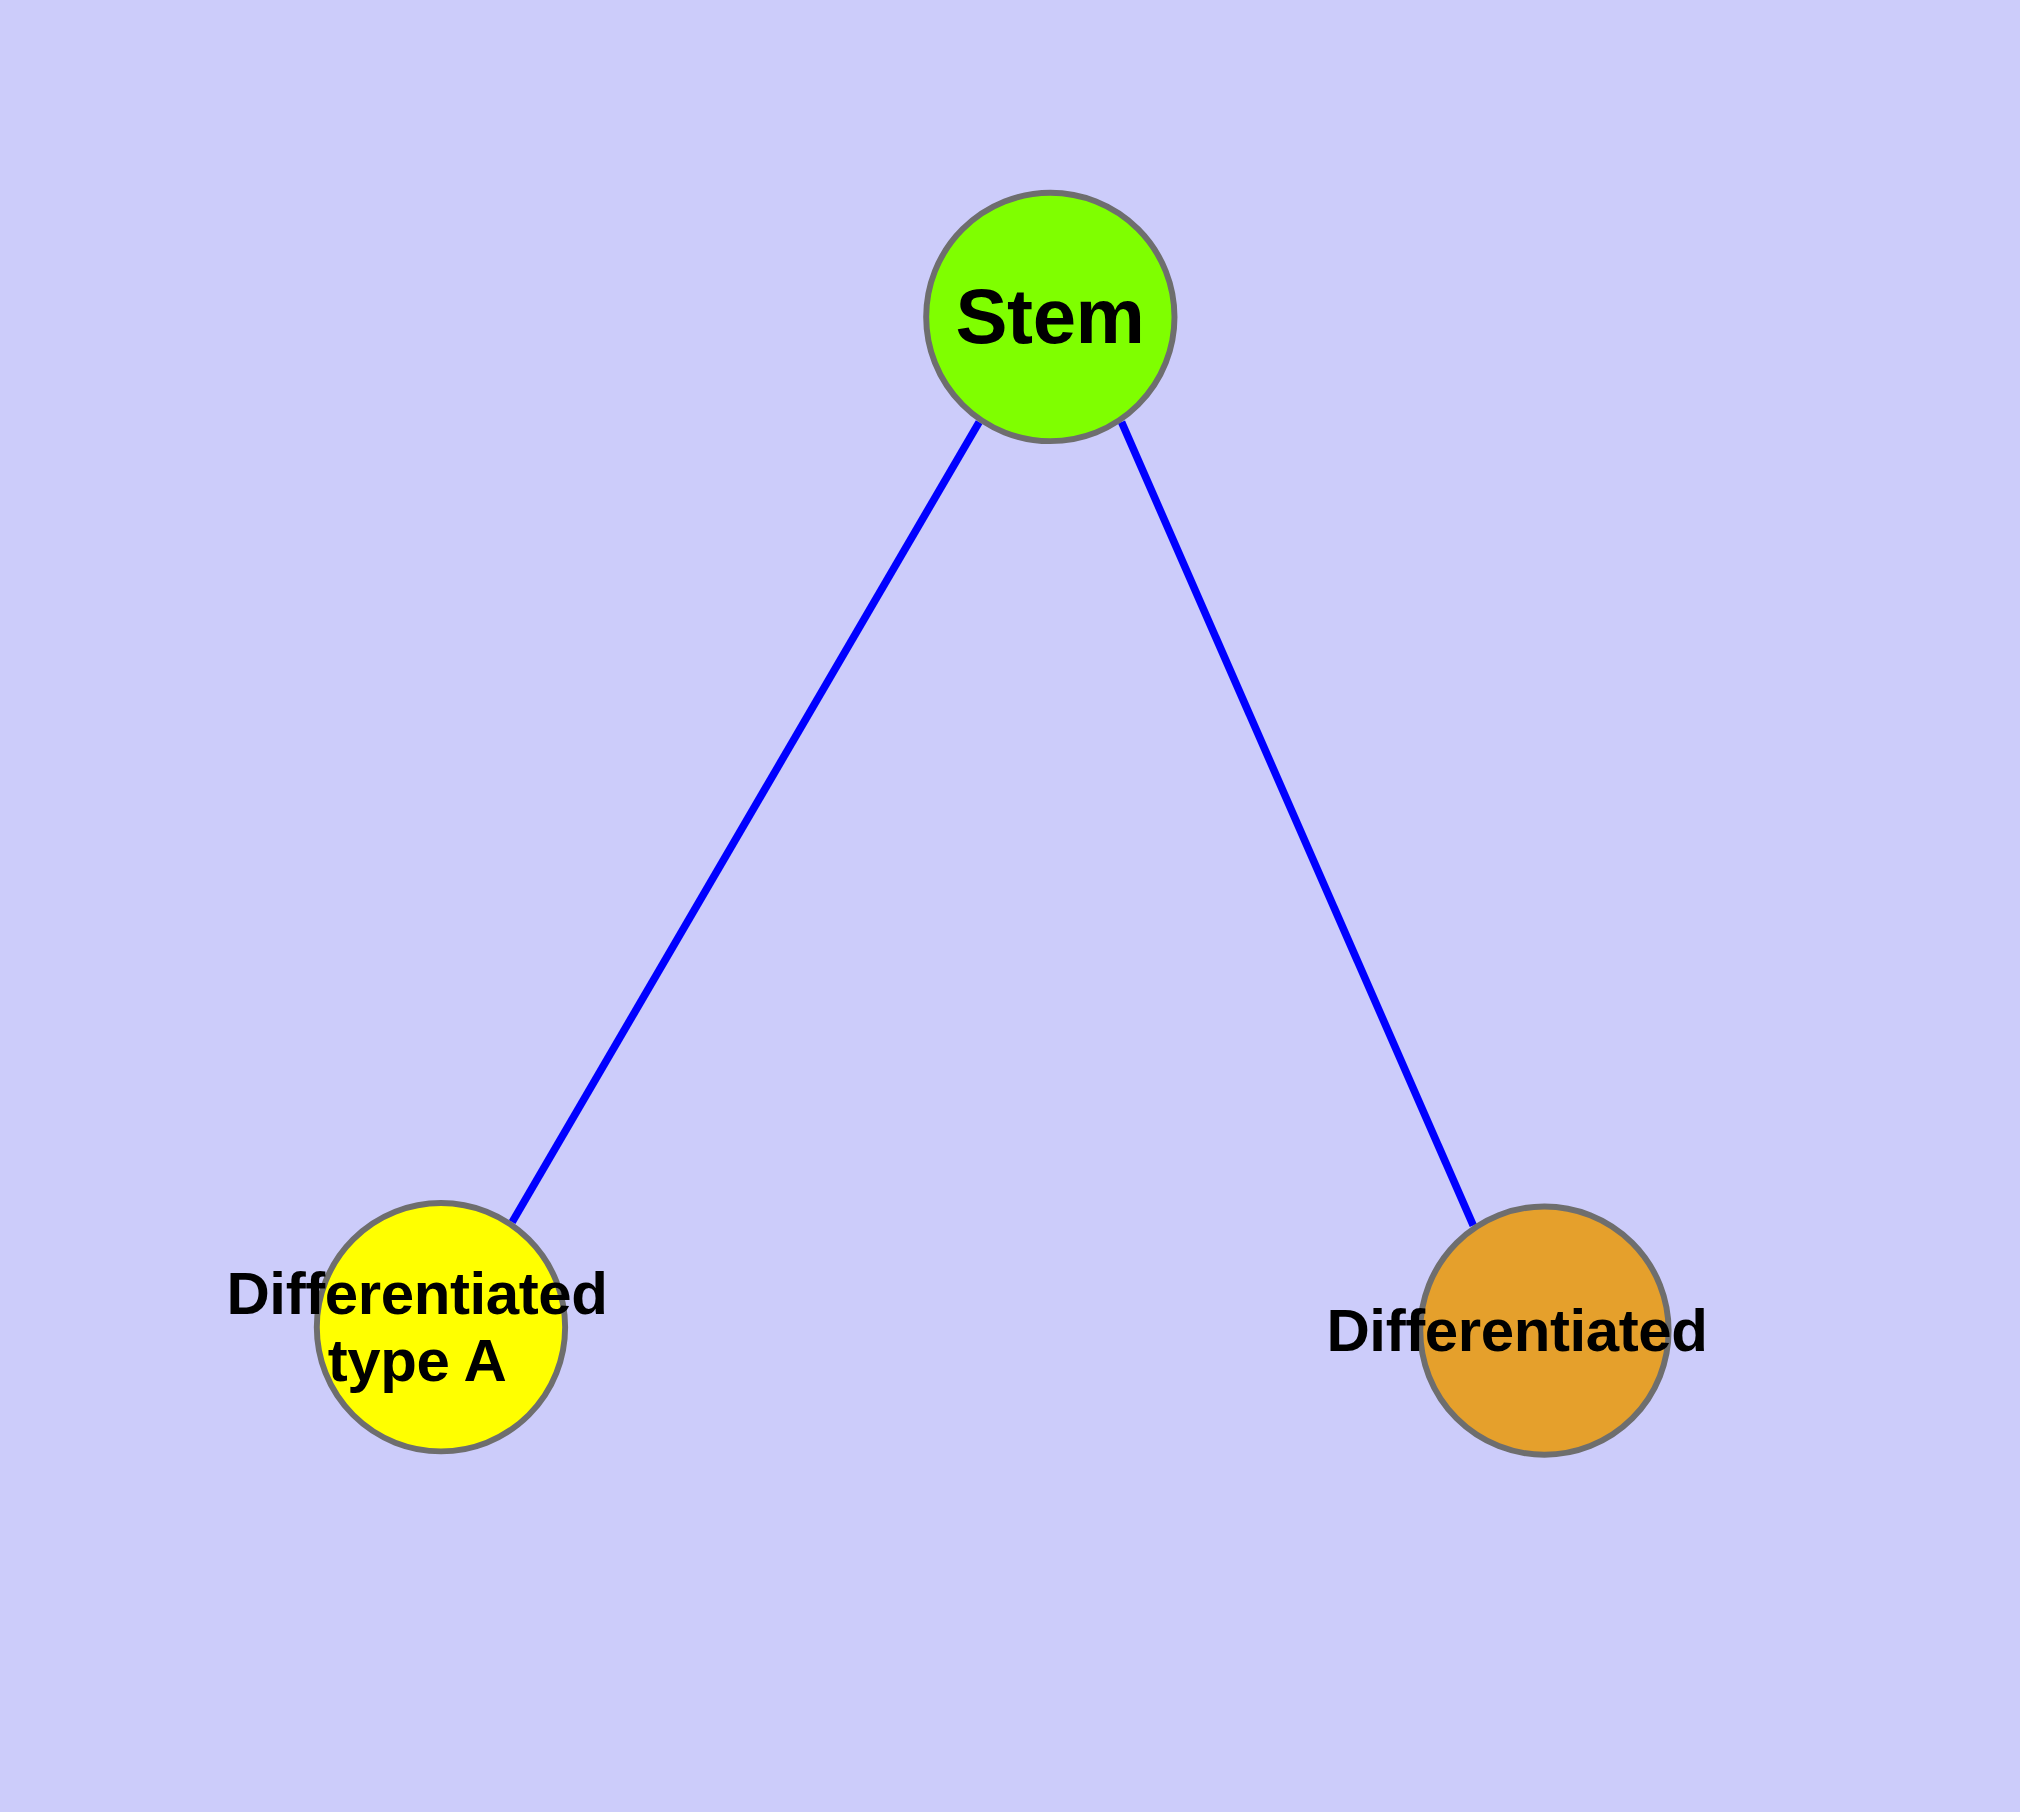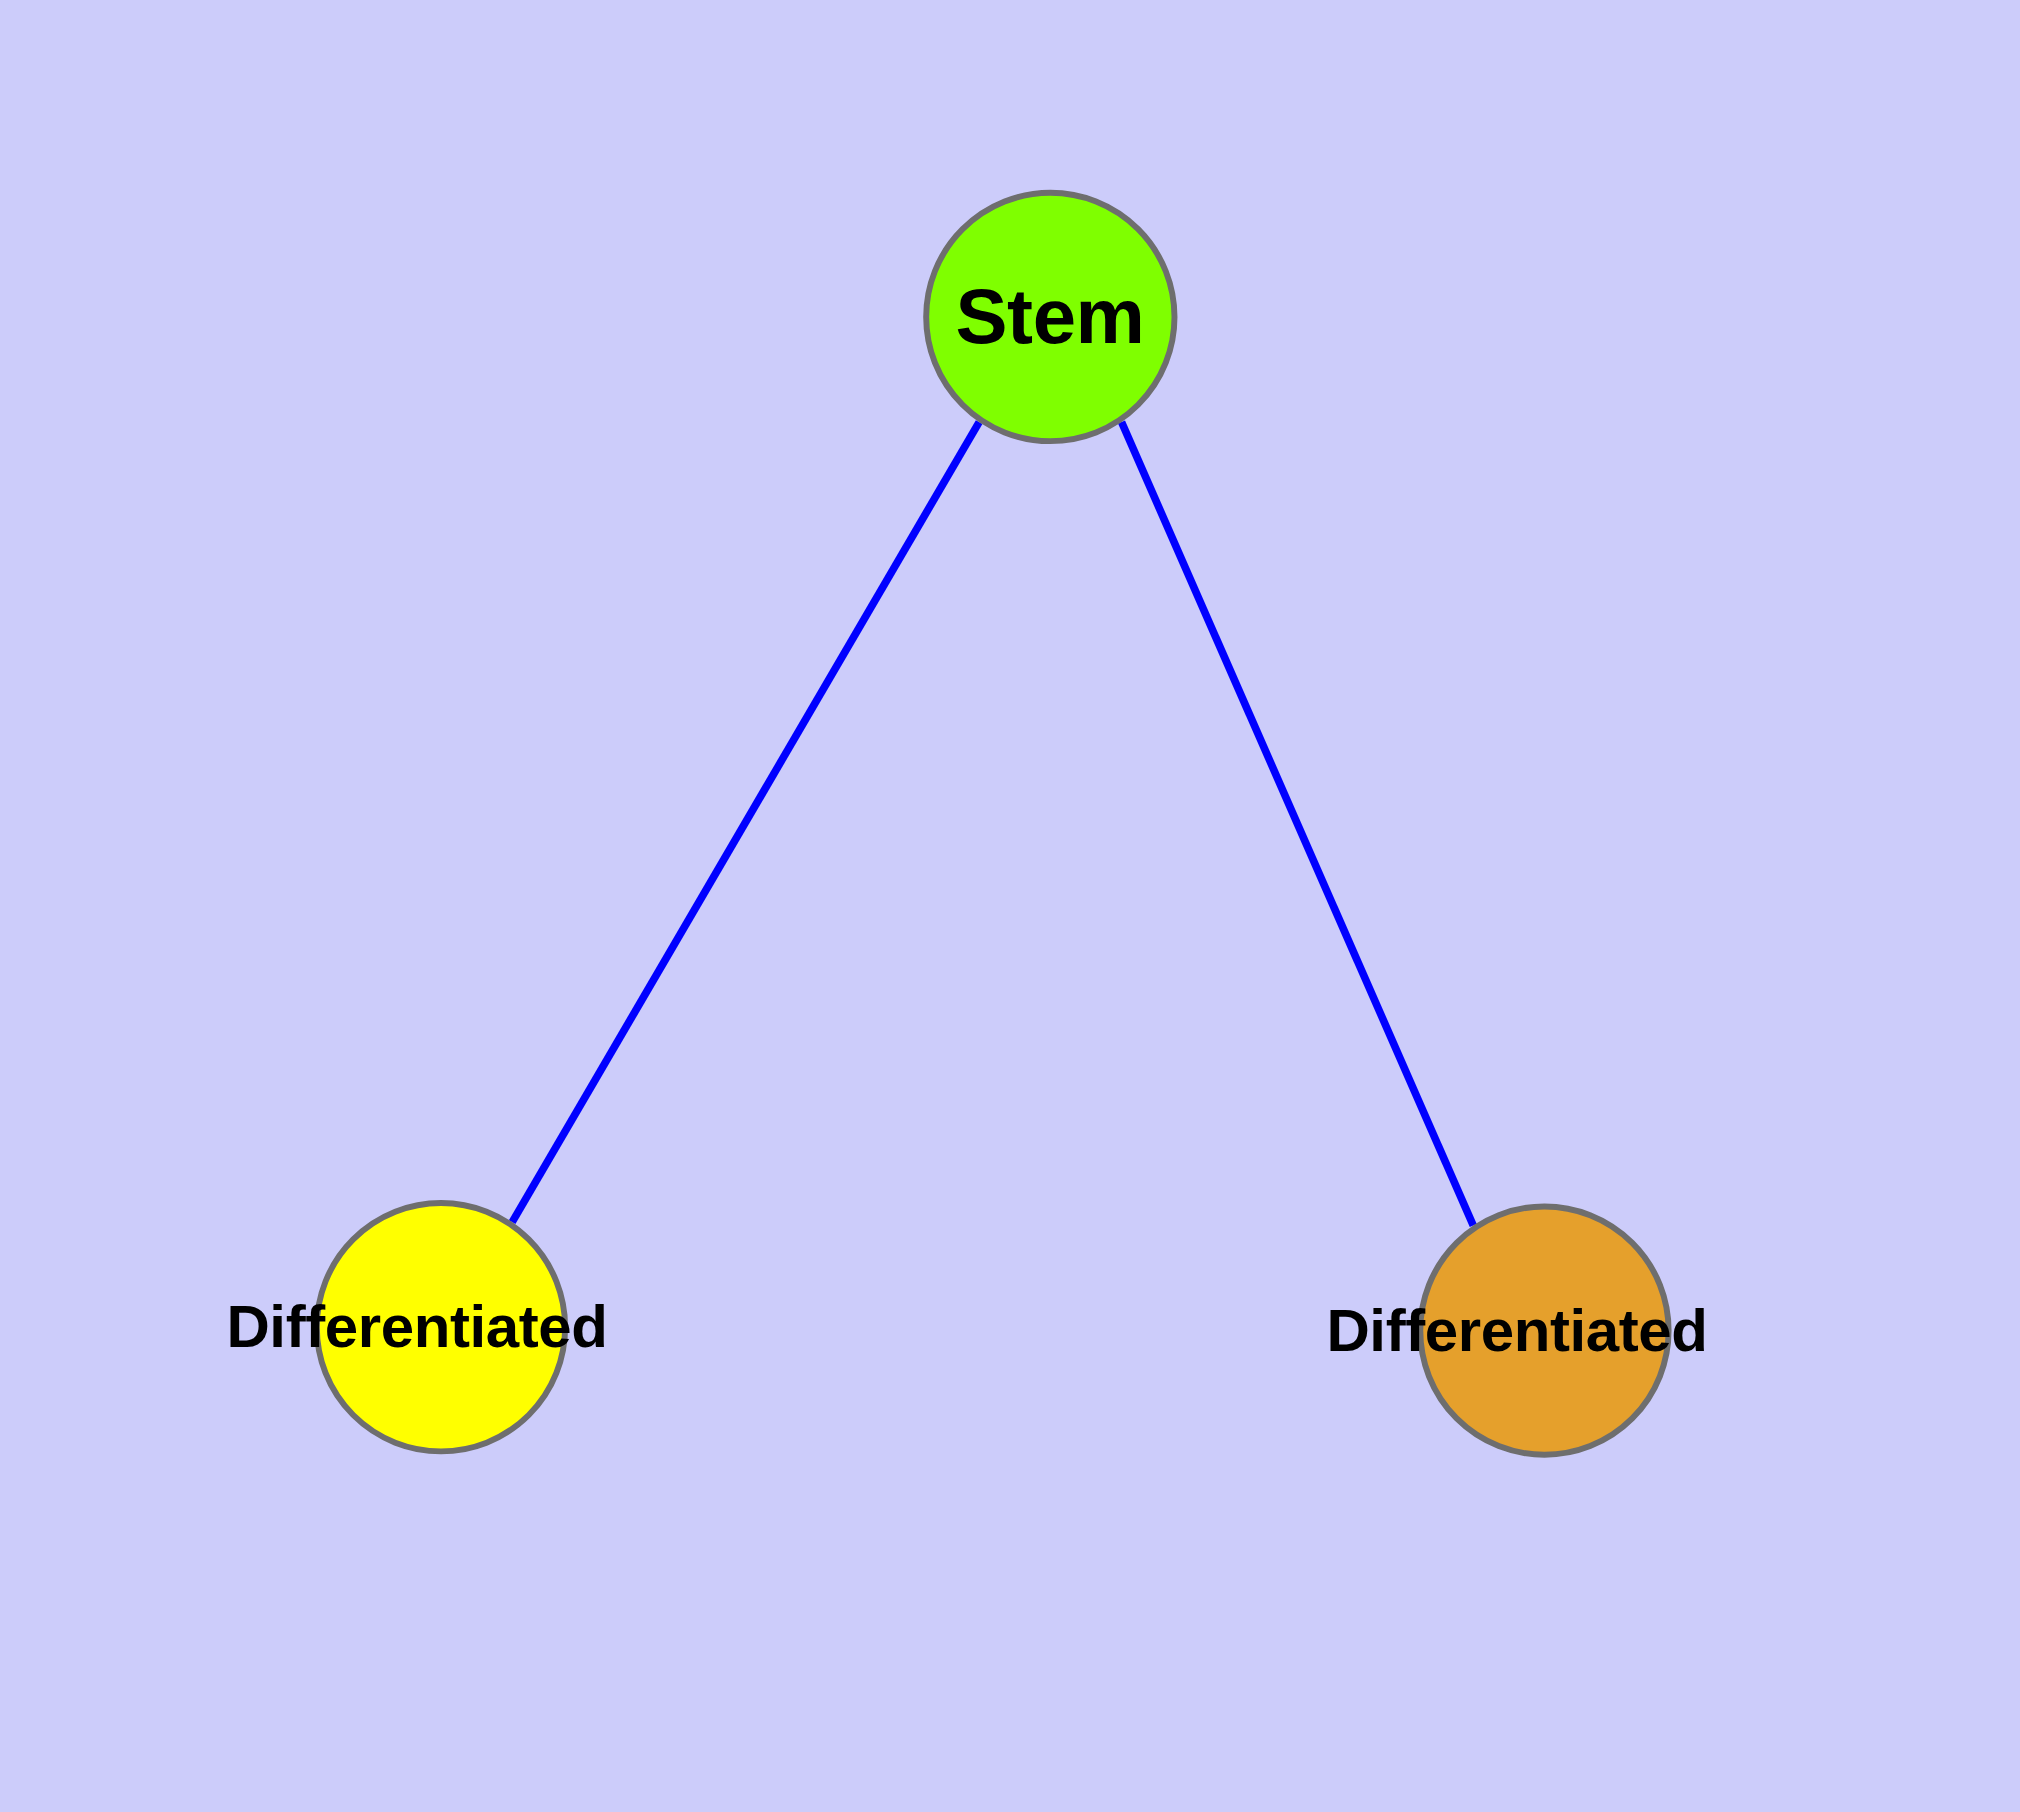--- a/index.html
+++ b/index.html
@@ -62,18 +62,18 @@
       </g>
     <g id="nodes-layer">
         <circle cx="1239" cy="374" r="146.5" fill="#7fff00" stroke="#6e6e6e" stroke-width="7"></circle>
         <circle cx="520" cy="1566" r="146.5" fill="#ffff00" stroke="#6e6e6e" stroke-width="7"></circle>
         <circle cx="1822" cy="1570" r="146.5" fill="#e5a02c" stroke="#6e6e6e" stroke-width="7"></circle>
       </g>
   </svg>
 
   <div id="labels-layer">
       <div class="node-label root" style="left: 1050px; top: 317px; color: rgb(0, 0, 0); text-align: right;"><div>Stem</div></div>
-      <div class="node-label leaf" style="left: 417px; top: 1327px; color: rgb(0, 0, 0);"><div>Differentiated</div></div>
+      <div class="node-label leaf" style="left: 417px; top: 1327px; color: rgb(0, 0, 0);"><div>Differentiated</div><div>type A</div></div>
       <div class="node-label leaf" style="left: 1517px; top: 1331px; color: rgb(0, 0, 0);"><div>Differentiated</div></div>
     </div>
 
 </div>
 
 
 </body></html>

